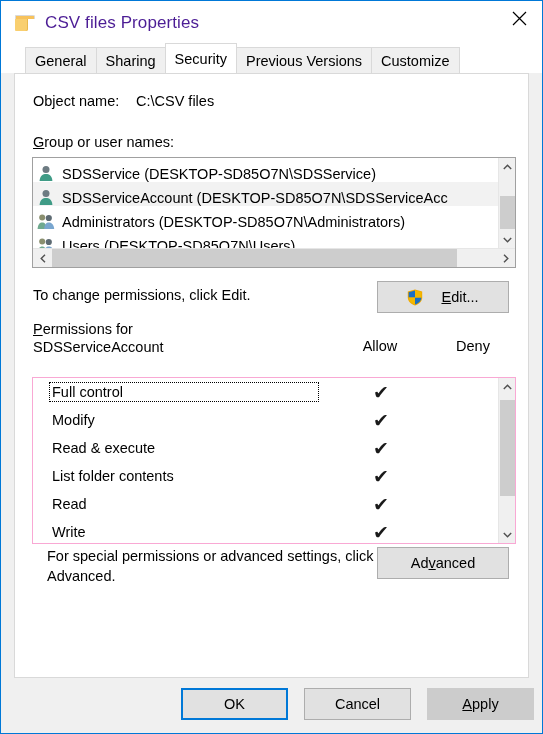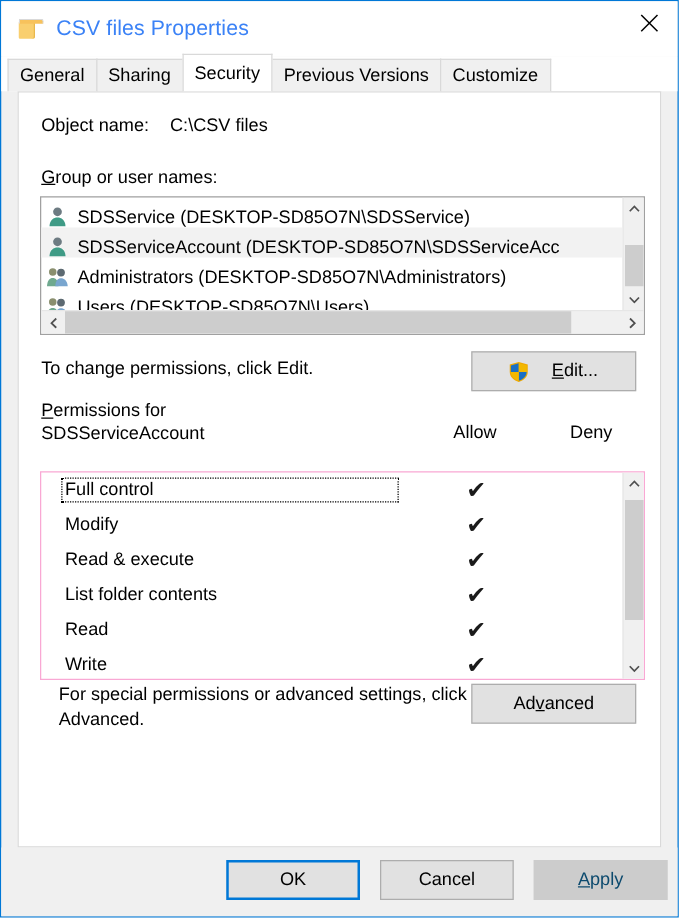--- a/index.html
+++ b/index.html
@@ -56,40 +56,40 @@
   .folder-icon .body {
     position: absolute;
     left: 0; top: 2px;
     width: 13px; height: 14px;
     background: #f9cf6f;
     border-radius: 1px 2px 2px 1px;
     box-shadow: inset -1px 0 0 #e9b84c;
   }
   .title-text {
     font-size: 17px;
-    color: #3b82f6;
+    color: #4c1d95;
     letter-spacing: 0.1px;
   }
   .close-btn {
     position: absolute;
     right: 0; top: 0;
     width: 46px; height: 34px;
     display: flex;
     align-items: center;
     justify-content: center;
     cursor: default;
   }
   .close-btn svg { display: block; }
 
   
   .tabstrip {
     position: relative;
     height: 28px;
     flex: 0 0 auto;
-    padding-left: 5px;
+    padding-left: 24px;
     display: flex;
     align-items: flex-end;
     background: #ffffff;
   }
   .tab {
     box-sizing: border-box;
     height: 26px;
     padding: 0 9px;
     background: #f0f0f0;
     border: 1px solid #d9d9d9;
@@ -359,21 +359,21 @@
     position: relative;
     padding-left: 18px;
   }
   .footer .btn {
     position: absolute;
     top: 10px;
     width: 107px; height: 32px;
   }
   .ok-btn     { left: 180px; border: 2px solid #0078d7; }
   .cancel-btn { left: 303px; }
-  .apply-btn  { left: 426px; background: #cccccc; border-color: #cccccc; color: #0c4a6e; }
+  .apply-btn  { left: 426px; background: #cccccc; border-color: #cccccc; color: #000000; }
 </style>
 </head>
 <body>
 
 <div class="window">
 
   <div class="titlebar">
     <div class="folder-icon">
       <div class="tab"></div>
         <div class="body"></div>

